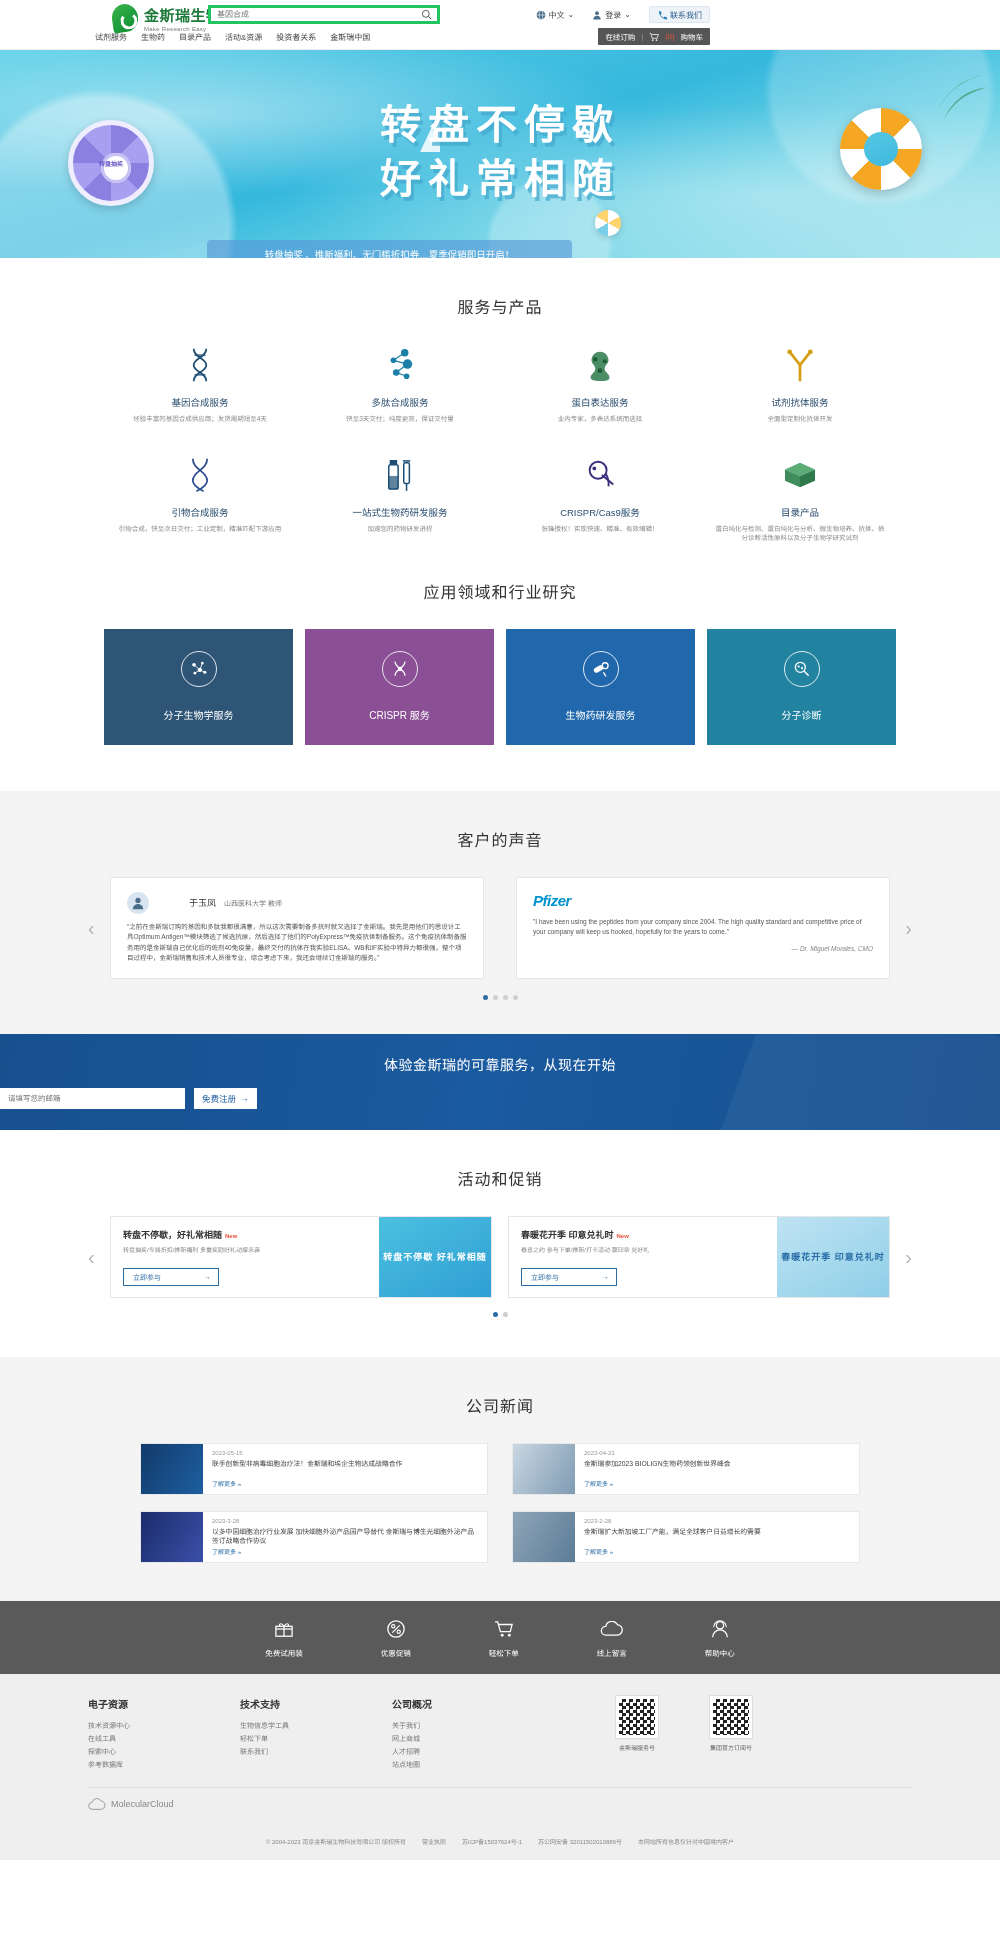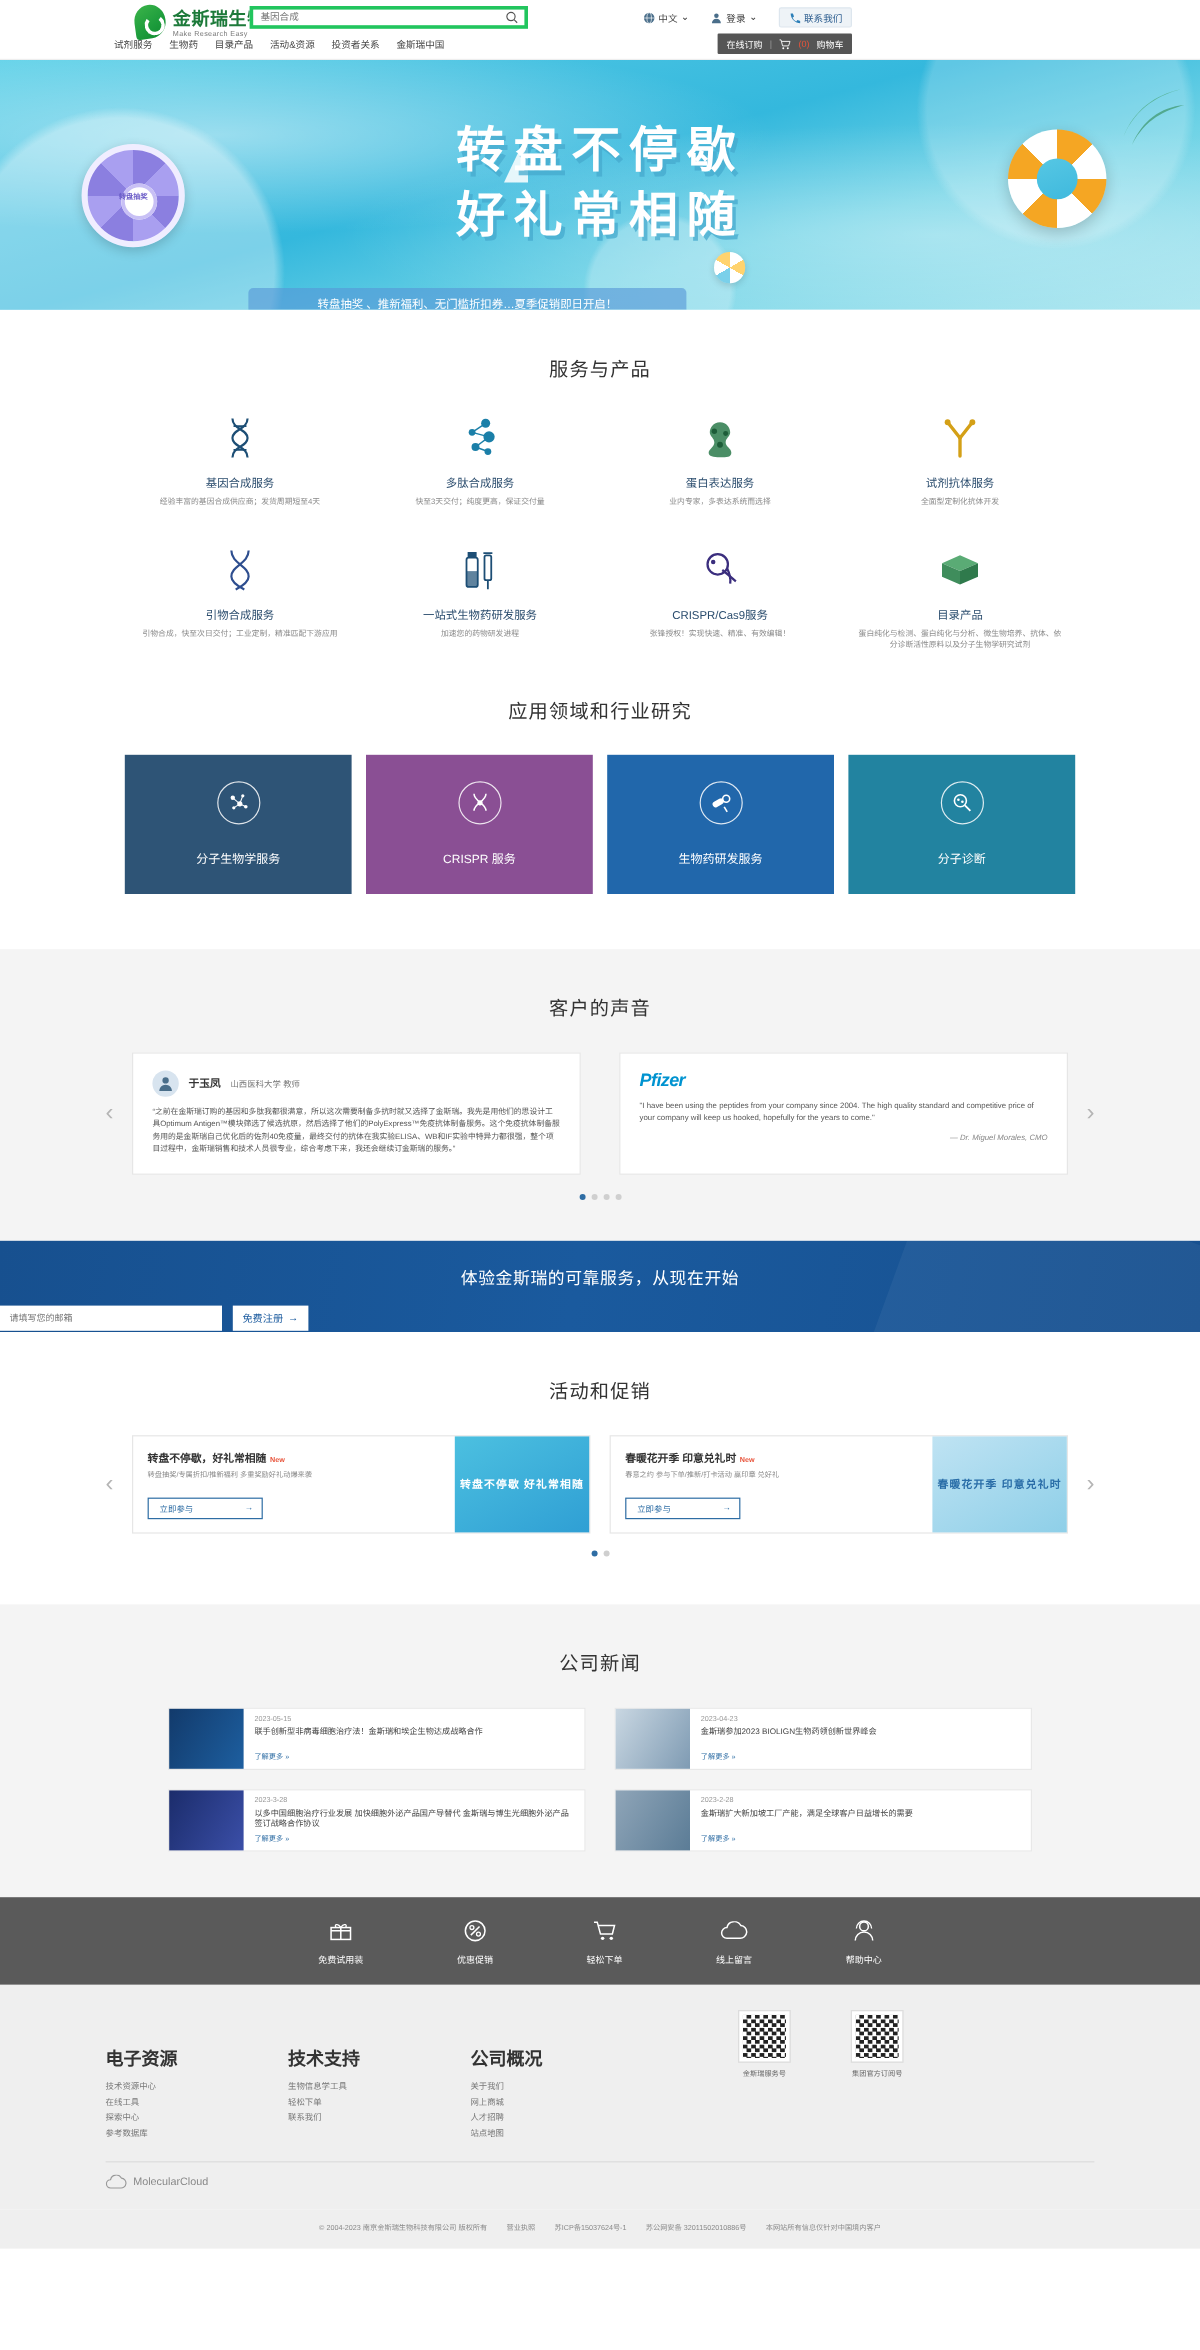--- a/index.html
+++ b/index.html
@@ -103,33 +103,33 @@
     border-radius: 50%; display: flex; align-items: center; justify-content: center; }
   .app-card span { color: #fff; font-size: 10px; }
 
   
   .testi-sec { background: #f4f4f4; padding-bottom: 34px; }
   .testi-row { display: flex; gap: 32px; padding: 0 110px; align-items: stretch; position: relative; }
   .testi { background: #fff; border: 1px solid #e6e6e6; padding: 14px 16px; flex: 1; min-height: 82px; }
   .testi-head { display: flex; align-items: center; gap: 8px; margin-bottom: 8px; }
   .avatar { width: 22px; height: 22px; border-radius: 50%; background: #d8e4ef;
     display:flex; align-items:center; justify-content:center; }
-  .testi-name { font-size: 9px; font-weight: bold; color: #333; }
+  .testi-name { font-size: 9px; font-weight: normal; color: #333; margin-left: 32px; }
   .testi-org { font-size: 7px; color: #777; }
   .testi-body { font-size: 6.5px; color: #555; line-height: 10.5px; }
   .testi-attr { font-size: 6.5px; color: #888; text-align: right; margin-top: 7px; font-style: italic; }
   .pfizer { font-size: 15px; font-weight: bold; color: #0093d0; font-style: italic; letter-spacing:-.5px; }
   .arrow { position: absolute; top: 50%; transform: translateY(-50%); font-size: 20px; color: #b5b5b5; cursor: pointer; }
   .arrow.l { left: 88px; } .arrow.r { right: 88px; }
   .dots { display: flex; gap: 5px; justify-content: center; margin-top: 16px; }
   .dot { width: 5px; height: 5px; border-radius: 50%; background: #cfcfcf; cursor: pointer; }
   .dot.on { background: #2e6da4; }
 
   
-  .cta { height: 76px; position: relative; overflow:hidden;
+  .cta { height: 96px; position: relative; overflow:hidden;
     background: linear-gradient(100deg,#17508f 0%,#1a5a9e 48%,#17508f 100%); }
   .cta::after{content:"";position:absolute;right:-40px;top:-30px;width:300px;height:200px;
     background:rgba(255,255,255,.05);transform:rotate(20deg);}
   .cta h3 { color: #fff; text-align: center; font-size: 14px; font-weight: normal; padding-top: 20px; letter-spacing: .5px; }
   .cta-form { display: flex; justify-content: flex-start; gap: 9px; margin-top: 14px; }
   .cta-form input { width: 185px; height: 21px; border: 0; padding: 0 8px; font-size: 7.5px; color: #666;
      font-family:"Liberation Sans",sans-serif; }
   .cta-form button { background: #fff; border: 0; height: 21px; padding: 0 8px; font-size: 8.5px;
     color: #1a5a9e; cursor: pointer; display: flex; align-items: center; gap: 4px; font-family:"Liberation Sans",sans-serif;}
 
@@ -163,21 +163,21 @@
   .news-more { font-size: 6px; color: #2e6da4; cursor: pointer; }
 
   
   .f-quick { background: #5a5a5a; display: flex; justify-content: center; gap: 78px; padding: 17px 0 15px; }
   .f-q { text-align: center; color: #fff; cursor: pointer; }
   .f-q .ic { height: 22px; display: flex; align-items: center; justify-content: center; margin-bottom: 5px; }
   .f-q span { font-size: 7.5px; }
   .f-main { background: #efefef; padding: 22px 0 16px; }
   .f-cols { display: flex; padding: 0 88px; gap: 60px; }
   .f-col { min-width: 92px; }
-  .f-col h4 { font-size: 15px; color: #333; font-weight: bold; margin-bottom: 8px; margin-top: 28px; }
+  .f-col h4 { font-size: 10px; color: #333; font-weight: bold; margin-bottom: 8px; }
   .f-col a { display: block; font-size: 7px; color: #777; text-decoration: none; line-height: 13px; }
   .qr-area { display: flex; gap: 52px; margin-left: 72px; }
   .qr { text-align: center; }
   .qr-img { width: 42px; height: 42px; background:
       repeating-conic-gradient(#222 0 25%, #fff 0 50%) 0 0/7px 7px; border: 3px solid #fff;
       outline: 1px solid #ddd; }
   .qr span { display: block; font-size: 6px; color: #666; margin-top: 5px; }
   .f-div { height: 1px; background: #ddd; margin: 16px 88px 10px; }
   .f-cloud { display: flex; align-items: center; gap: 5px; padding: 0 88px; }
   .f-cloud span { font-size: 9px; color: #888; }

